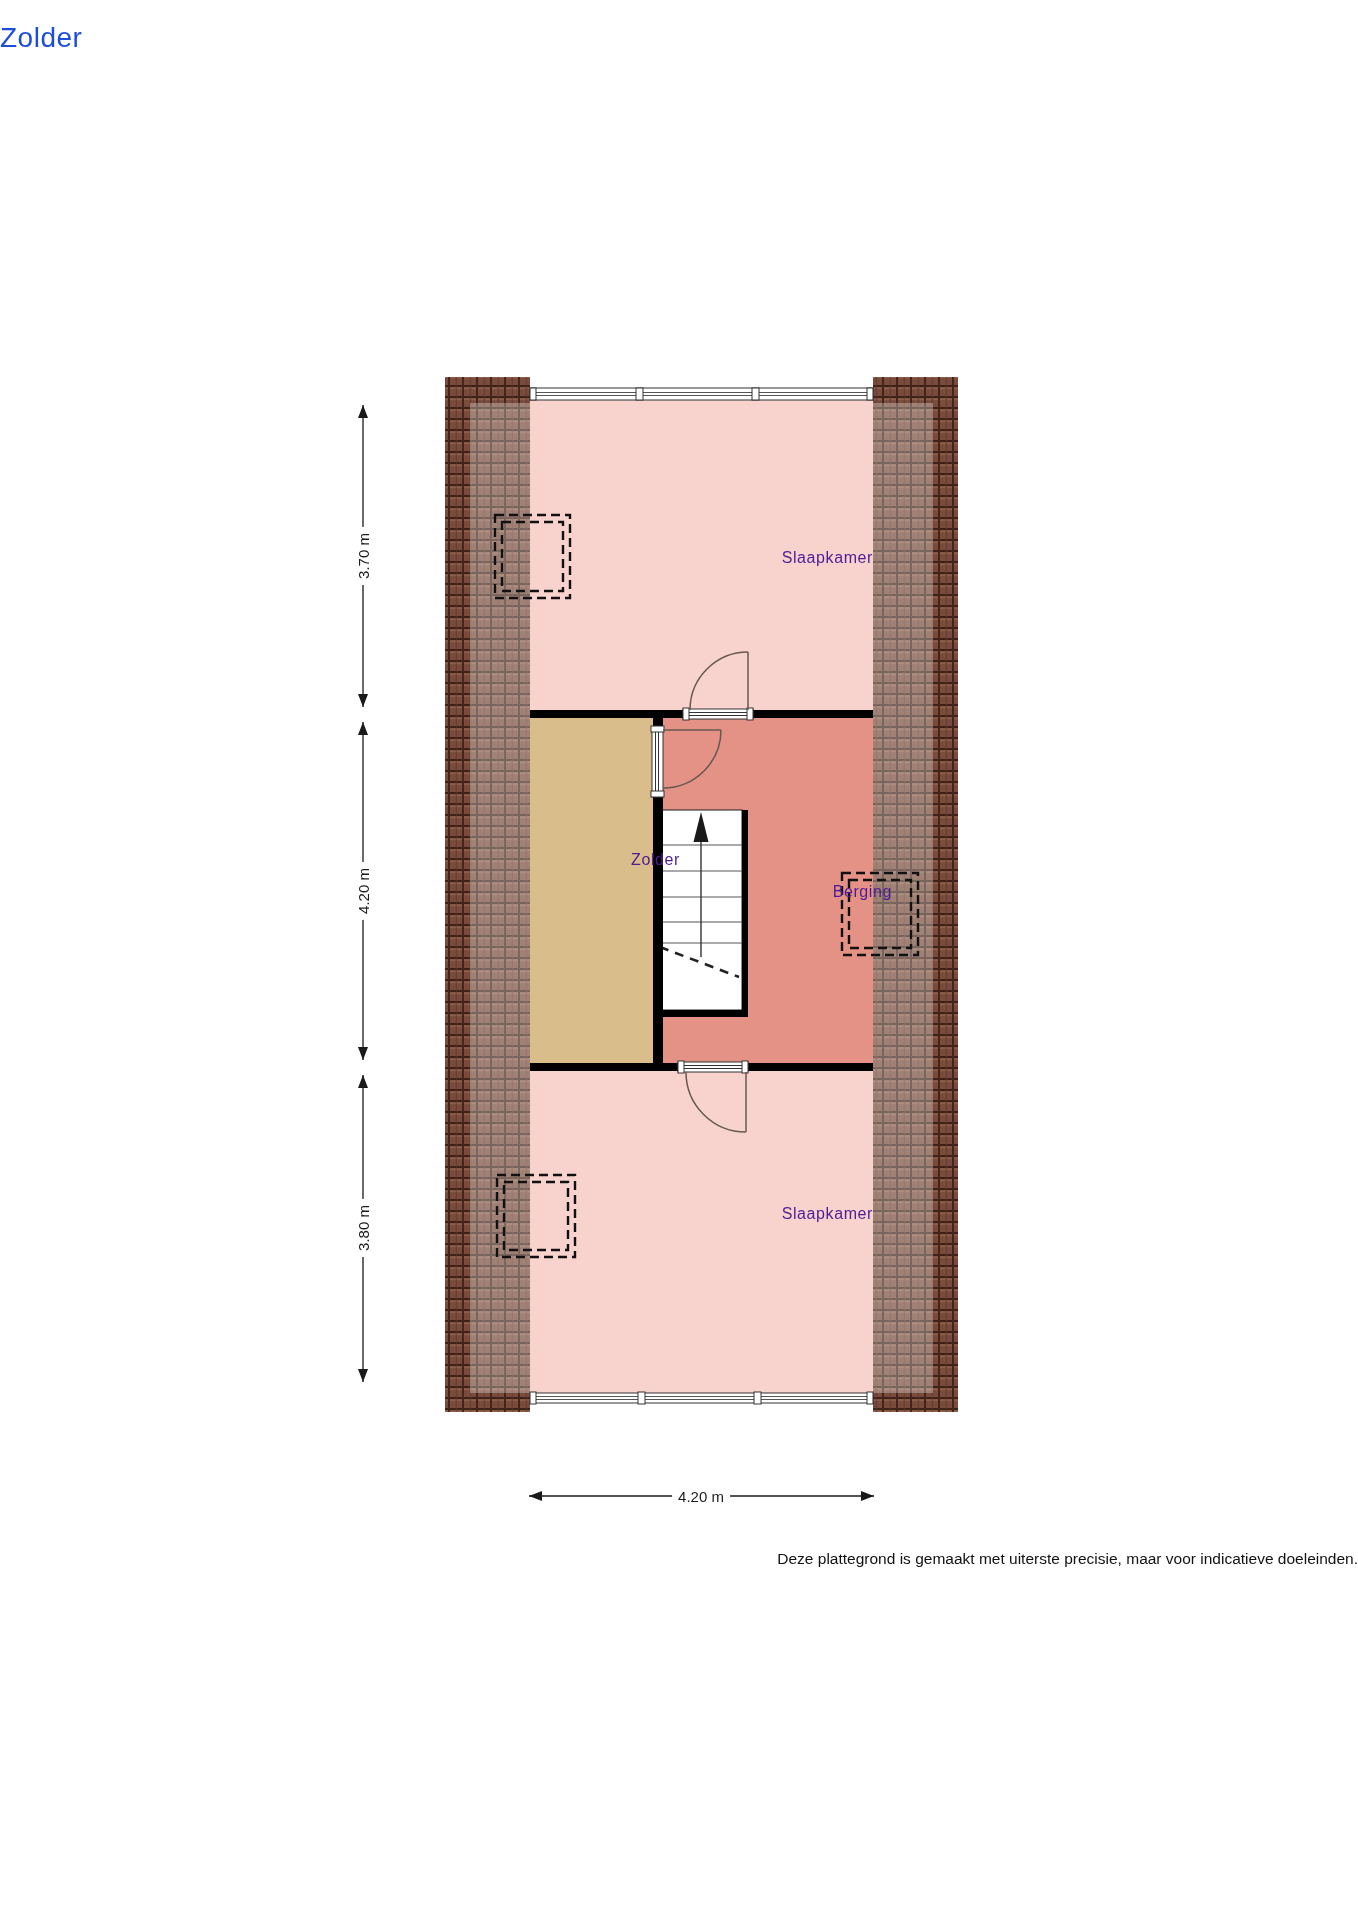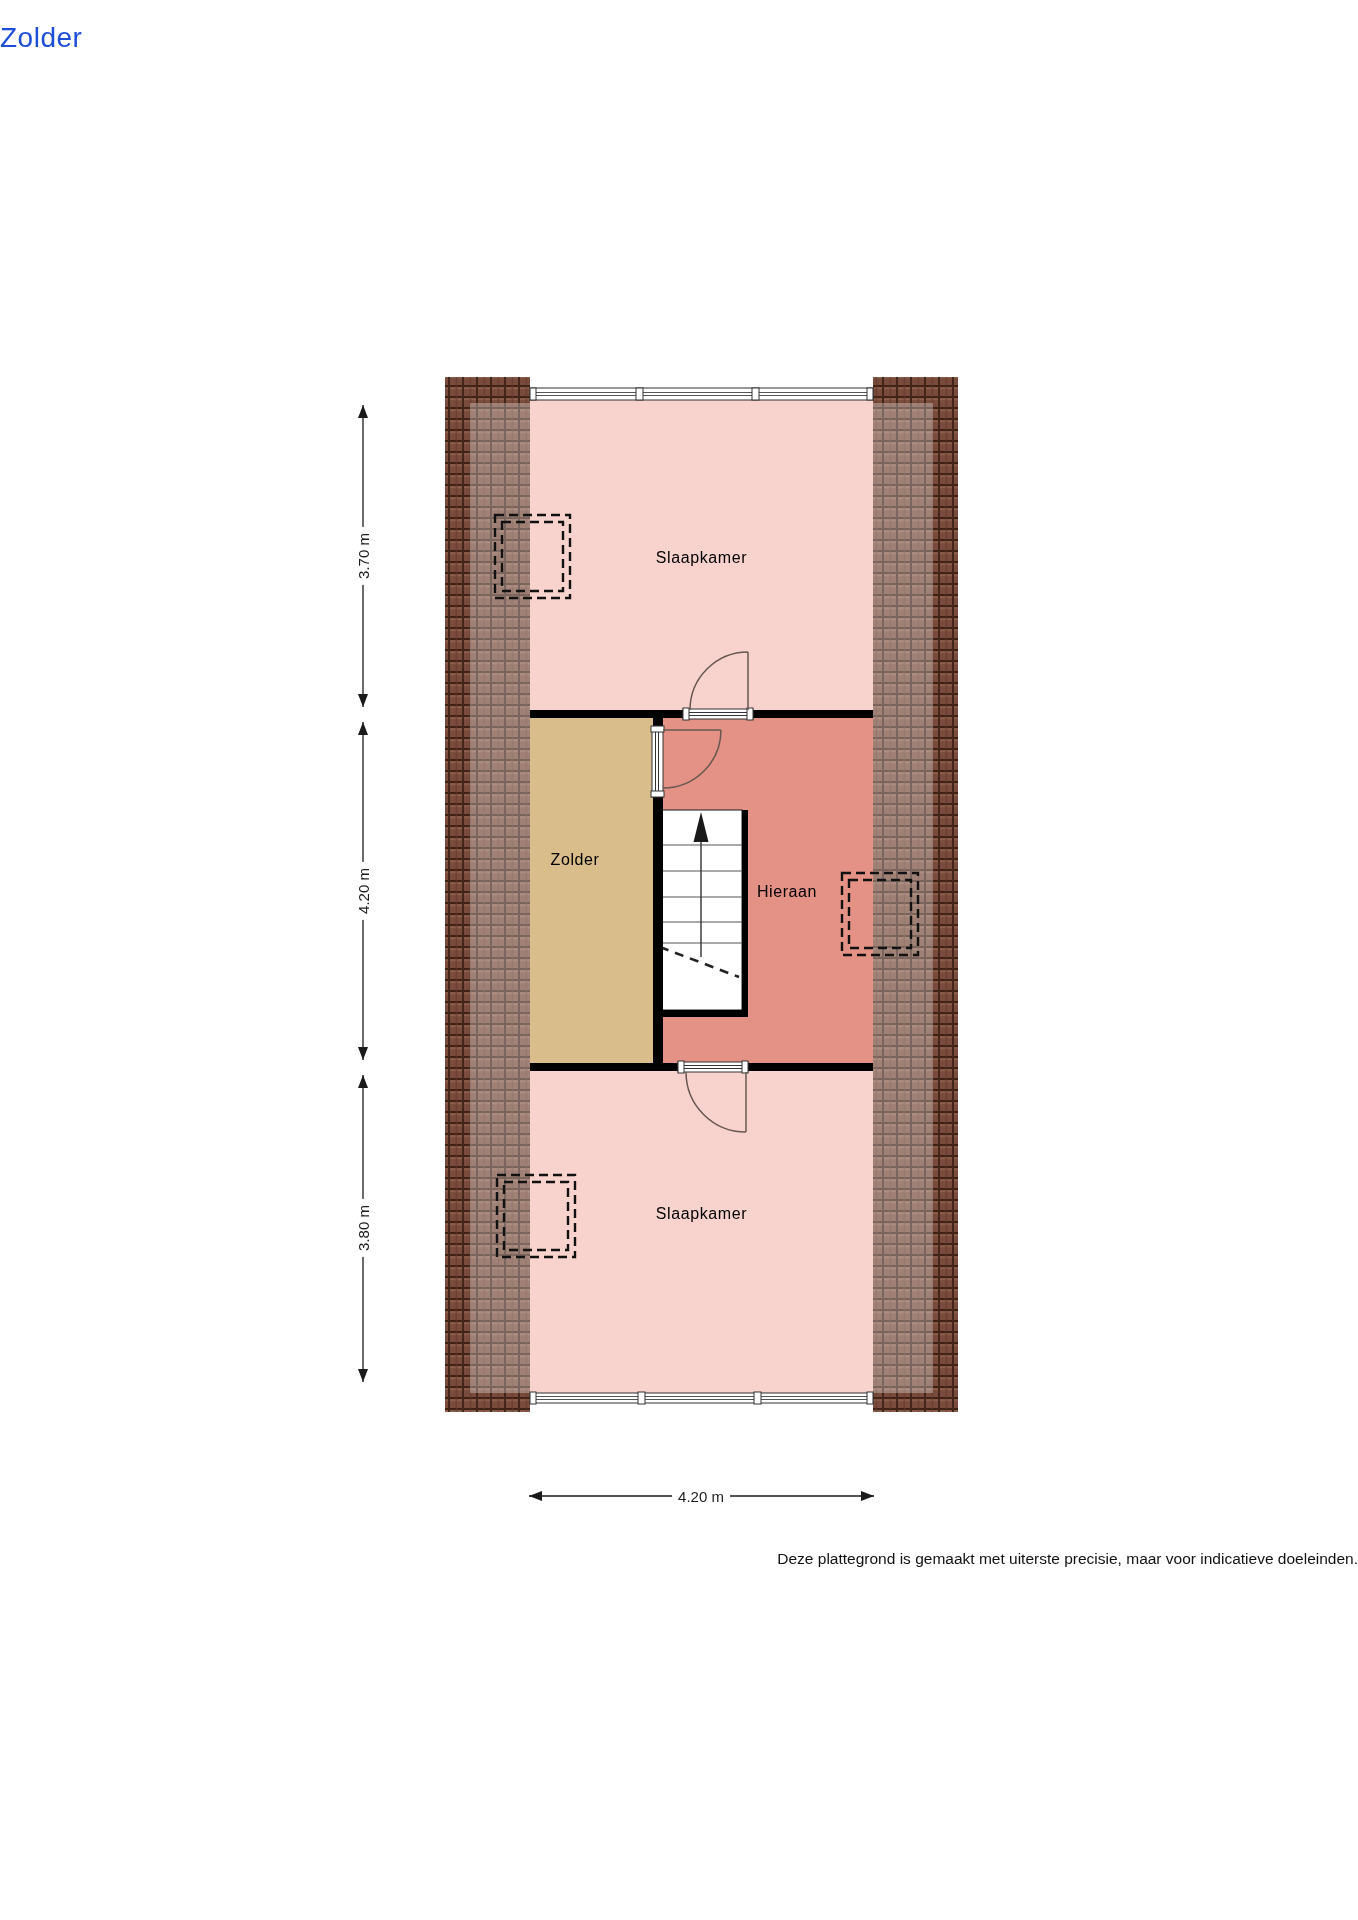--- a/index.html
+++ b/index.html
@@ -6,22 +6,22 @@
   .canvas{
     position:relative;width:1358px;height:1920px;background:#ffffff;
     font-family:"Liberation Sans", sans-serif;color:#1a1a1a;overflow:hidden;
   }
   svg.plan{position:absolute;left:0;top:0;}
   .title{
     position:absolute;left:0;right:0;top:22px;
     font-size:28px;letter-spacing:0.5px;color:#1d4ed8;
   }
   .room-label{
-    position:absolute;font-size:16px;letter-spacing:0.6px;text-align:center;
-    color:#000000;line-height:17px;
+    position:absolute;font-size:16px;letter-spacing:0.6px;text-align:right;
+    color:#4c1d95;line-height:17px;
   }
   .dim{
     position:absolute;font-size:15px;color:#1c1c1c;background:#ffffff;
     padding:0 6px;white-space:nowrap;
   }
   .dim.v{transform:translate(-50%,-50%) rotate(-90deg);}
   .dim.h{transform:translate(-50%,-50%);}
   .disclaimer{
     position:absolute;left:0;right:0;top:1549px;text-align:right;
     font-size:15.5px;line-height:20px;color:#111;
@@ -176,21 +176,21 @@
         <polygon points="529,1496 542,1491 542,1501" stroke="none"></polygon>
         <polygon points="874,1496 861,1491 861,1501" stroke="none"></polygon>
       </g>
     </g>
   </svg>
 
   <div class="title">Zolder</div>
 
   <div class="room-label" style="left:530px;width:343px;top:549px;">Slaapkamer</div>
   <div class="room-label" style="left:470px;width:210px;top:851px;">Zolder</div>
-  <div class="room-label" style="left:682px;width:210px;top:883px;">Hieraan</div>
+  <div class="room-label" style="left:682px;width:210px;top:883px;">Berging</div>
   <div class="room-label" style="left:530px;width:343px;top:1205px;">Slaapkamer</div>
 
   <div class="dim v" style="left:363px;top:556px;">3.70 m</div>
   <div class="dim v" style="left:363px;top:891px;">4.20 m</div>
   <div class="dim v" style="left:363px;top:1228px;">3.80 m</div>
   <div class="dim h" style="left:701px;top:1496px;">4.20 m</div>
 
   <div class="disclaimer">
     <div>Deze plattegrond is gemaakt met uiterste precisie, maar voor indicatieve doeleinden.</div>
   </div>

